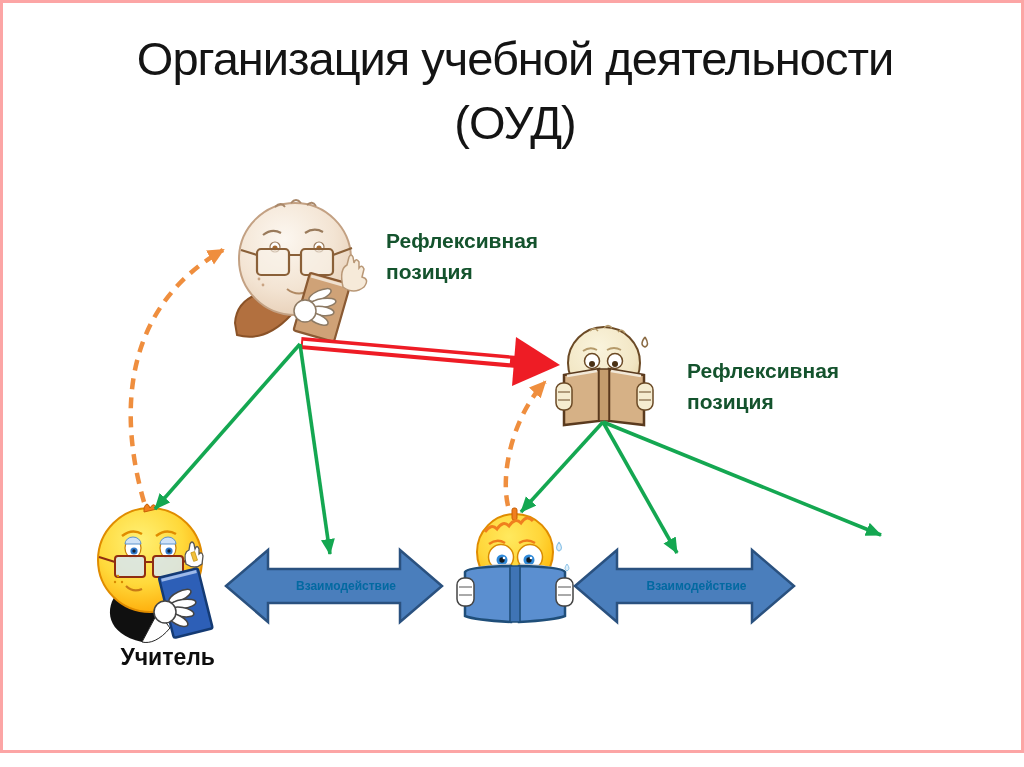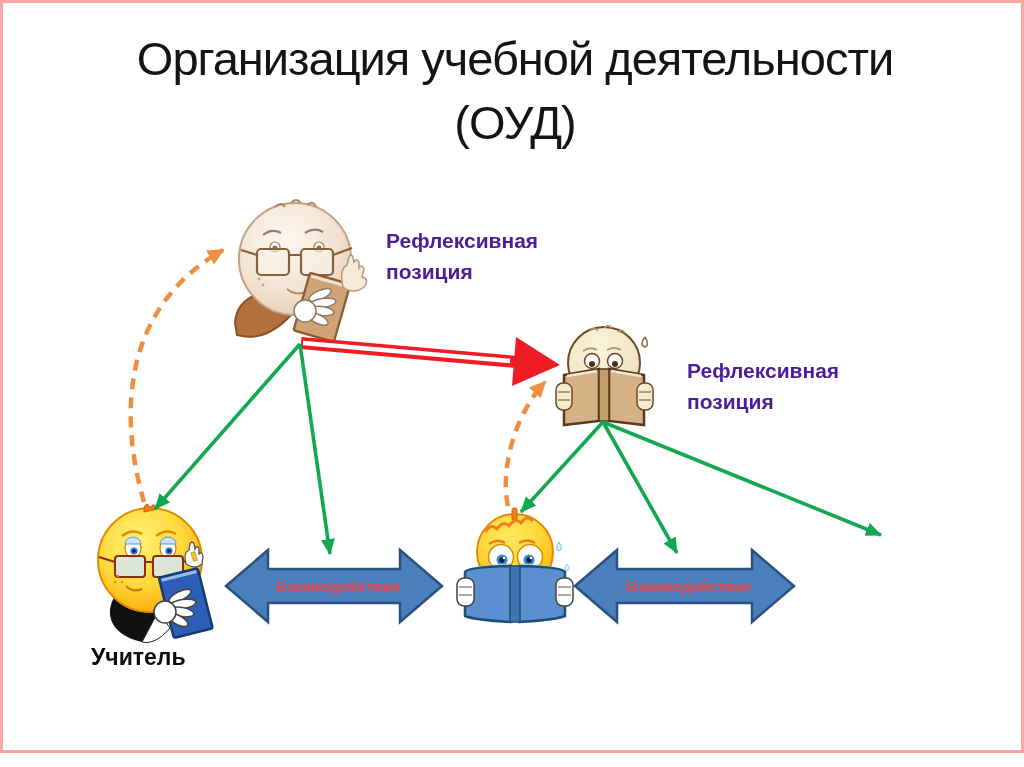--- a/index.html
+++ b/index.html
@@ -9,32 +9,32 @@
     border:3px solid #fca5a5;box-sizing:border-box;
   }
   .title{
     position:absolute;left:0;top:24px;width:1024px;text-align:center;
     color:#141414;font-size:47px;line-height:64px;font-weight:400;
     letter-spacing:-1px;
   }
   .figure{position:absolute;}
   .figure svg{display:block;}
   .refl-label{
-    position:absolute;width:175px;font-size:21px;font-weight:700;color:#4c1d95;
+    position:absolute;width:175px;font-size:21px;font-weight:700;color:#14532d;
     line-height:31px;
   }
   .actor-label{
-    position:absolute;font-size:23px;font-weight:700;color:#0d0d0d;text-align:left;
+    position:absolute;font-size:23px;font-weight:700;color:#0d0d0d;text-align:right;
   }
   .dbl-arrow{position:absolute;}
   .dbl-arrow svg{position:absolute;left:0;top:0;}
   .dbl-arrow span{
-    position:absolute;left:4px;top:0;width:100%;height:100%;
+    position:absolute;left:12px;top:0;width:100%;height:100%;
     display:flex;align-items:center;justify-content:center;
-    color:#ef4444;font-size:15px;font-weight:700;
+    color:#0369a1;font-size:12px;font-weight:700;
   }
   .object-box{
     position:absolute;left:806px;top:535px;width:172px;height:78px;
     background:#4a7ebc;border:3px solid #2a517f;box-sizing:border-box;
     display:flex;align-items:center;justify-content:center;
     color:#ffffff;font-size:17px;font-weight:700;
   }
   .connectors{position:absolute;left:0;top:0;z-index:6;pointer-events:none;}
   .z2{z-index:2;} .z3{z-index:3;}
 </style>

